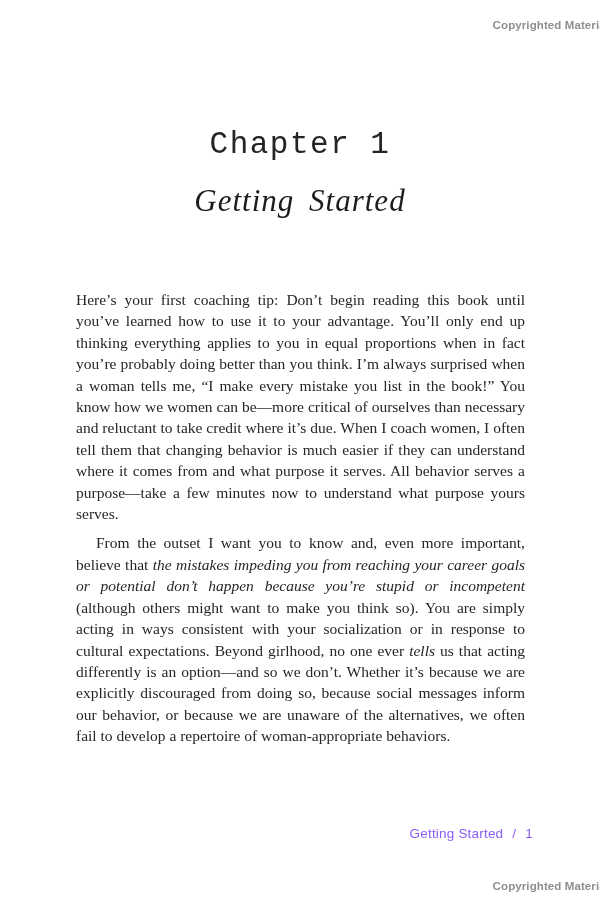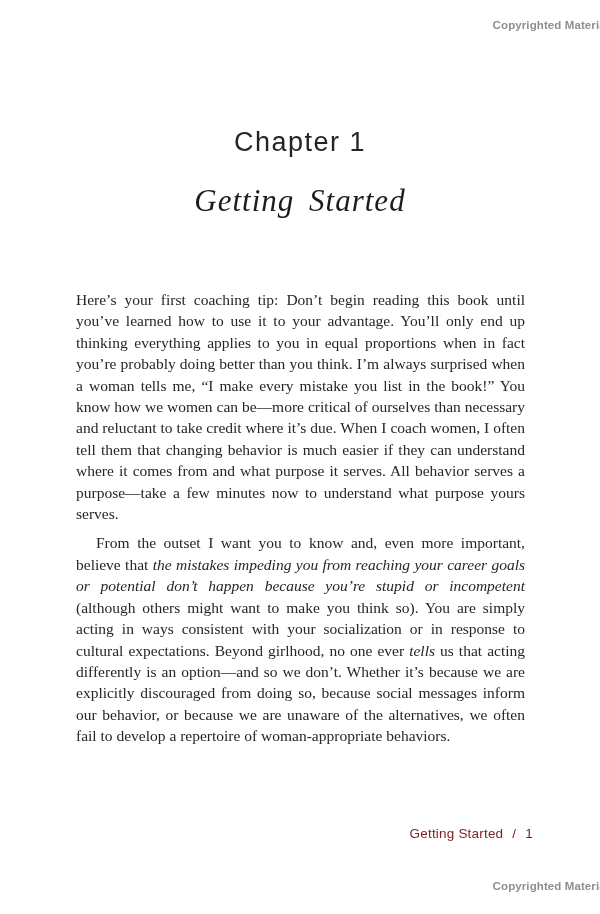--- a/index.html
+++ b/index.html
@@ -28,23 +28,23 @@
   }
   .copyright-notice.top { top: 19px; }
   .copyright-notice.bottom { top: 880px; }
 
   .chapter-kicker {
     position: absolute;
     top: 127px;
     left: 0;
     width: 100%;
     text-align: center;
-    font-family: Liberation Sans, sans-serif;
+    font-family: Liberation Mono, monospace;
     font-weight: 300;
-    font-size: 27px;
+    font-size: 31px;
     letter-spacing: 1.5px;
     color: #242424;
   }
   .chapter-title {
     position: absolute;
     top: 183px;
     left: 0;
     width: 100%;
     text-align: center;
     font-family: "Liberation Serif", serif;
@@ -74,21 +74,21 @@
   }
   .body-text em {
   }
 
   .running-footer {
     position: absolute;
     top: 826px;
     right: 67px;
     font-family: "Liberation Sans", sans-serif;
     font-size: 13.5px;
-    color: #7f1d1d;
+    color: #8b5cf6;
     letter-spacing: 0.2px;
   }
   .running-footer .sep {
     margin: 0 9px;
   }
 </style>
 </head>
 <body>
 
 <div class="page">

